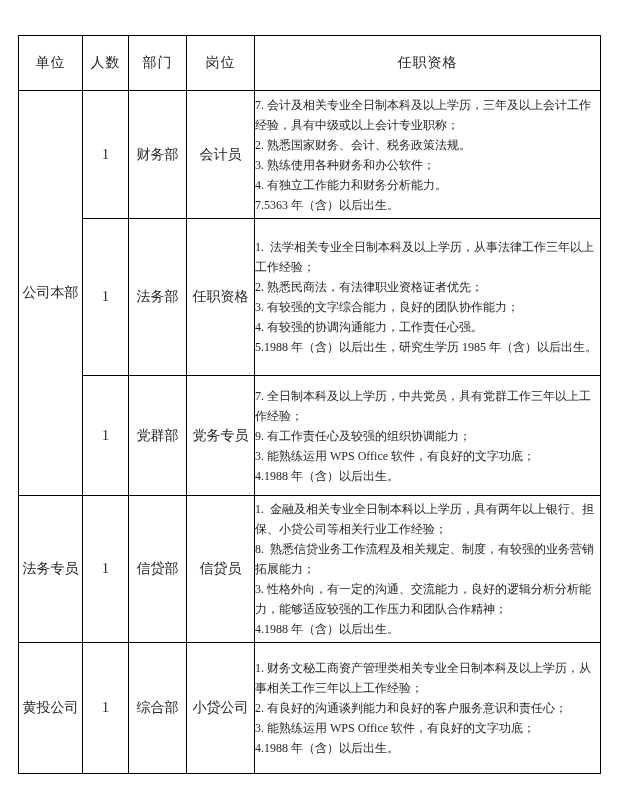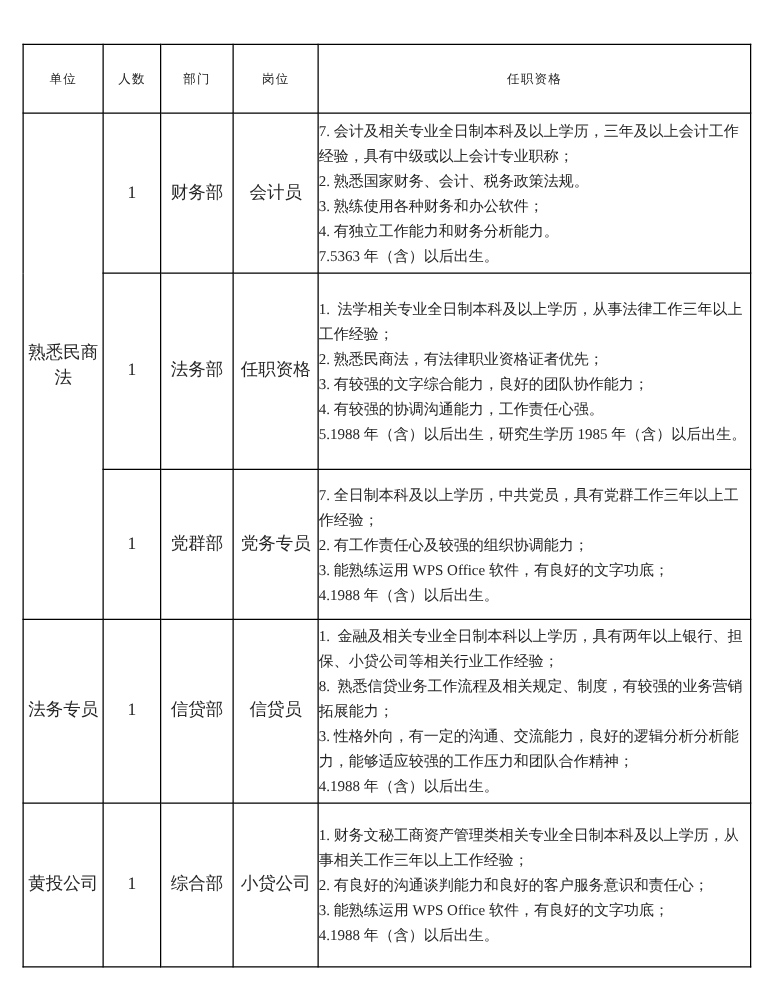--- a/index.html
+++ b/index.html
@@ -24,21 +24,21 @@
     width: 582px;
     border-collapse: collapse;
     table-layout: fixed;
   }
   table.job-table td, table.job-table th {
     border: 1px solid #000000;
     padding: 0;
     overflow: hidden;
   }
   .hdr {
-    font-size: 10px;
+    font-size: 14px;
     font-weight: normal;
     text-align: center;
     vertical-align: middle;
     letter-spacing: 1px;
   }
   .center-cell {
     font-size: 14px;
     text-align: center;
     vertical-align: middle;
     line-height: 20px;
@@ -77,21 +77,21 @@
     <tbody>
         <tr class="r-header">
       <td class="hdr">单位</td>
       <td class="hdr">人数</td>
       <td class="hdr">部门</td>
       <td class="hdr">岗位</td>
       <td class="hdr">任职资格</td>
     </tr>
 
     <tr class="r-1">
-      <td class="center-cell" rowspan="3">熟悉民商法</td>
+      <td class="center-cell" rowspan="3">公司本部</td>
       <td class="center-cell">1</td>
       <td class="center-cell">财务部</td>
       <td class="center-cell">会计员</td>
       <td class="qual-cell">
         <div class="qline">7. 会计及相关专业全日制本科及以上学历，三年及以上会计工作经验，具有中级或以上会计专业职称；</div>
         <div class="qline">2. 熟悉国家财务、会计、税务政策法规。</div>
         <div class="qline">3. 熟练使用各种财务和办公软件；</div>
         <div class="qline">4. 有独立工作能力和财务分析能力。</div>
         <div class="qline">7.5363 年（含）以后出生。</div>
       </td>
@@ -109,21 +109,21 @@
         <div class="qline">5.1988 年（含）以后出生，研究生学历 1985 年（含）以后出生。</div>
       </td>
     </tr>
 
     <tr class="r-3">
       <td class="center-cell">1</td>
       <td class="center-cell">党群部</td>
       <td class="center-cell">党务专员</td>
       <td class="qual-cell">
         <div class="qline">7. 全日制本科及以上学历，中共党员，具有党群工作三年以上工作经验；</div>
-        <div class="qline">2. 有工作责任心及较强的组织协调能力；</div>
+        <div class="qline">9. 有工作责任心及较强的组织协调能力；</div>
         <div class="qline">3. 能熟练运用 WPS Office 软件，有良好的文字功底；</div>
         <div class="qline">4.1988 年（含）以后出生。</div>
       </td>
     </tr>
 
     <tr class="r-4">
       <td class="center-cell">法务专员</td>
       <td class="center-cell">1</td>
       <td class="center-cell">信贷部</td>
       <td class="center-cell">信贷员</td>

